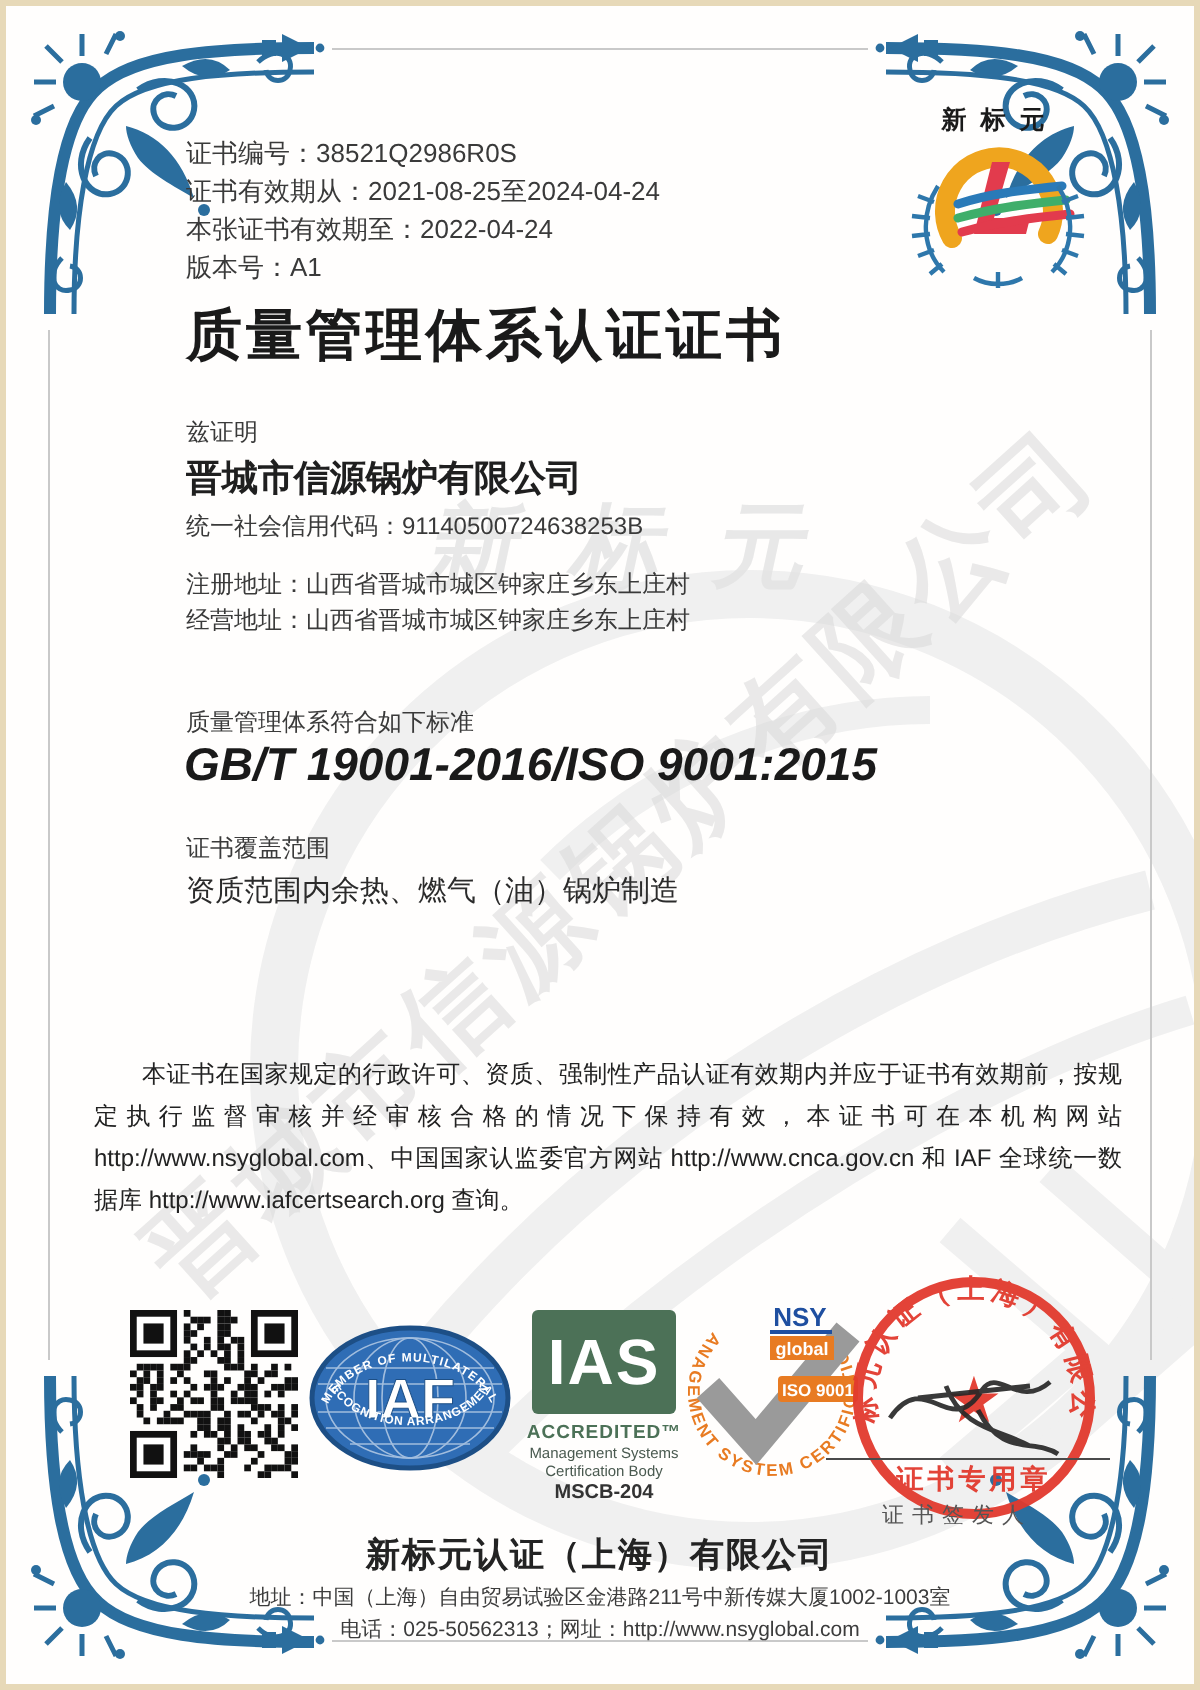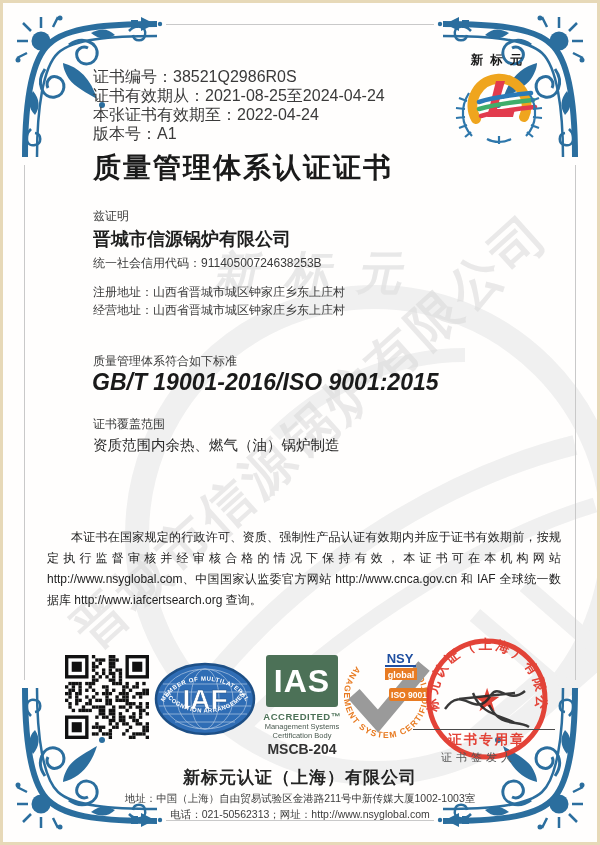--- a/index.html
+++ b/index.html
@@ -30,42 +30,42 @@
   .f-red{fill:var(--stamp-red);}   .s-red{stroke:var(--stamp-red);}
   .f-iaf{fill:var(--iaf-blue);}    .s-iafd{stroke:#1d4f86;}
   .f-org{fill:var(--nsy-orange);}  .s-gray{stroke:var(--check-gray);}
   .f-nsyb{fill:var(--nsy-blue);}   .f-white{fill:#ffffff;}
   .s-borg{stroke:var(--brand-orange);} .f-bred{fill:var(--brand-red);}
   .s-bblue{stroke:var(--brand-blue);} .s-bgreen{stroke:var(--brand-green);} .s-bred{stroke:var(--brand-red);}
   .s-wreath{stroke:var(--wreath-blue);} .s-wm{stroke:#eeeeee;} .s-ink{stroke:#1c1c1c;}
   .f-dark{fill:#1a1a1a;}
   
   .abs{position:absolute;}
-  .cert-info{left:90px;top:64px;font-size:16px;line-height:19px;color:#3a3a3a;}
+  .cert-info{left:90px;top:64px;font-size:13px;line-height:19px;color:#3a3a3a;}
   .brand-logo{left:444px;top:48px;}
   .doc-title{left:90px;top:146px;font-size:28px;font-weight:700;letter-spacing:2px;color:#1a1a1a;font-family:Liberation Mono, monospace;}
   .certify{left:90px;top:205px;font-size:12px;color:#3a3a3a;}
   .company{left:90px;top:224px;font-size:18px;font-weight:700;color:#1f1f1f;}
   .credit{left:90px;top:252px;font-size:12px;color:#3a3a3a;}
   .addr1{left:90px;top:281px;font-size:12px;color:#3a3a3a;}
   .addr2{left:90px;top:299px;font-size:12px;color:#3a3a3a;}
   .std-label{left:90px;top:350px;font-size:12px;color:#3a3a3a;}
   .standard{left:89px;top:366px;font-size:23px;font-weight:700;color:#1a1a1a;font-style:italic;}
   .scope-label{left:90px;top:413px;font-size:12px;color:#3a3a3a;}
   .scope{left:90px;top:433px;font-size:14.5px;color:#2b2b2b;}
   .para{left:44px;top:524px;width:514px;font-size:12px;line-height:21px;color:#222;
         text-align:justify;text-indent:2em;}
   .qr{left:62px;top:652px;width:84px;height:84px;}
   .iaf{left:150px;top:658px;}
   .ias{left:259px;top:652px;width:80px;text-align:center;}
   .ias-box{width:72px;height:52px;margin:0 auto;background:var(--ias-green);border-radius:3px;
         display:flex;align-items:center;justify-content:center;color:#fff;font-size:32px;font-weight:700;letter-spacing:1px;}
   .ias-l1{margin-top:4px;font-size:9.5px;font-weight:700;color:var(--ias-green);letter-spacing:.5px;}
   .ias-l2,.ias-l3{font-size:7.5px;color:#4a5a50;line-height:9px;}
-  .ias-l4{font-size:14px;font-weight:700;color:#333;margin-top:1px;}
+  .ias-l4{font-size:10px;font-weight:700;color:#333;margin-top:1px;}
   .nsy{left:334px;top:644px;}
   .stamp{left:420px;top:632px;opacity:.95;}
   .sig-line{left:410px;top:726px;width:142px;height:1px;background:#4a4a4a;}
   .issuer{left:438px;top:747px;font-size:11px;letter-spacing:4px;color:#555;}
   .footer{left:0;right:0;text-align:center;}
   .f-company{top:763px;font-size:17px;font-weight:600;color:#232323;letter-spacing:1px;}
   .f-address{top:789px;font-size:10.5px;color:#3c3c3c;}
   .f-contact{top:805px;font-size:10.5px;color:#3c3c3c;}
 </style>
 </head>
@@ -443,15 +443,15 @@
       <g>
         <path d="M22,74 C40,48 52,86 68,60 C76,48 86,70 102,56 M50,58 C58,80 78,80 92,88 M66,70 C78,94 94,84 106,92 M36,64 l56,-6" fill="none" class="s-ink" stroke-width="2.4" opacity=".92"></path>
       </g>
     </svg>
 
     <div class="abs sig-line"></div>
     <div class="abs issuer">证书签发人</div>
 
     <div class="abs footer f-company">新标元认证（上海）有限公司</div>
     <div class="abs footer f-address">地址：中国（上海）自由贸易试验区金港路211号中新传媒大厦1002-1003室</div>
-    <div class="abs footer f-contact">电话：021-50562313；网址：http://www.nsyglobal.com</div>
+    <div class="abs footer f-contact">电话：025-50562313；网址：http://www.nsyglobal.com</div>
   </div>
 </div>
 
 </body></html>

